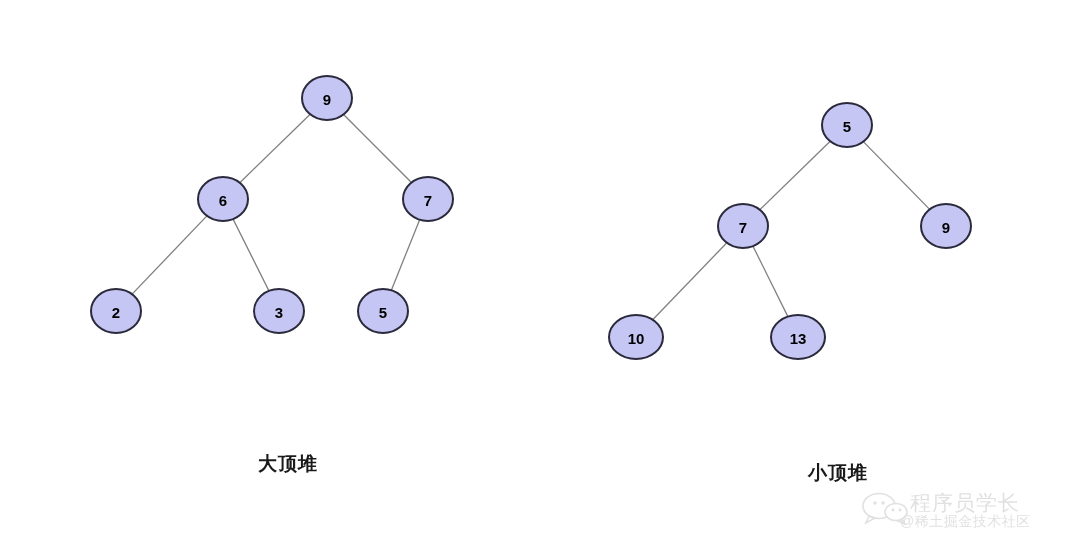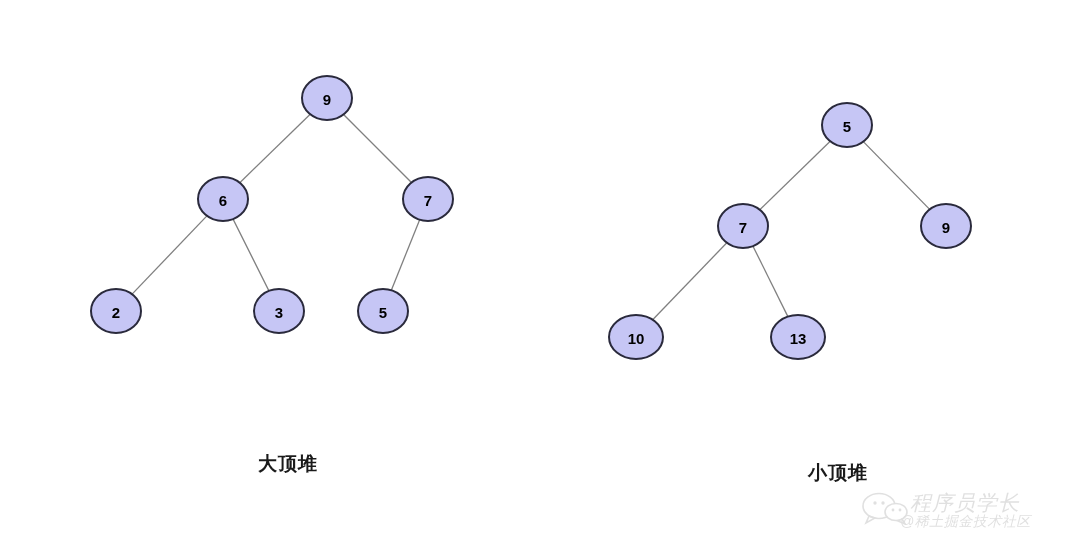--- a/index.html
+++ b/index.html
@@ -56,21 +56,20 @@
   #caption-right { left: 808px; top: 460px; font-family: Liberation Serif, serif; }
 
   #watermark {
     position: absolute;
     left: 862px;
     top: 487px;
     width: 218px;
     height: 62px;
     opacity: 0.30;
     pointer-events: none;
-    font-style: italic;
   }
   #wm-icon {
     position: absolute;
     left: 0px;
     top: 4px;
     width: 46px;
     height: 34px;
   }
   #wm-line1 {
     position: absolute;

